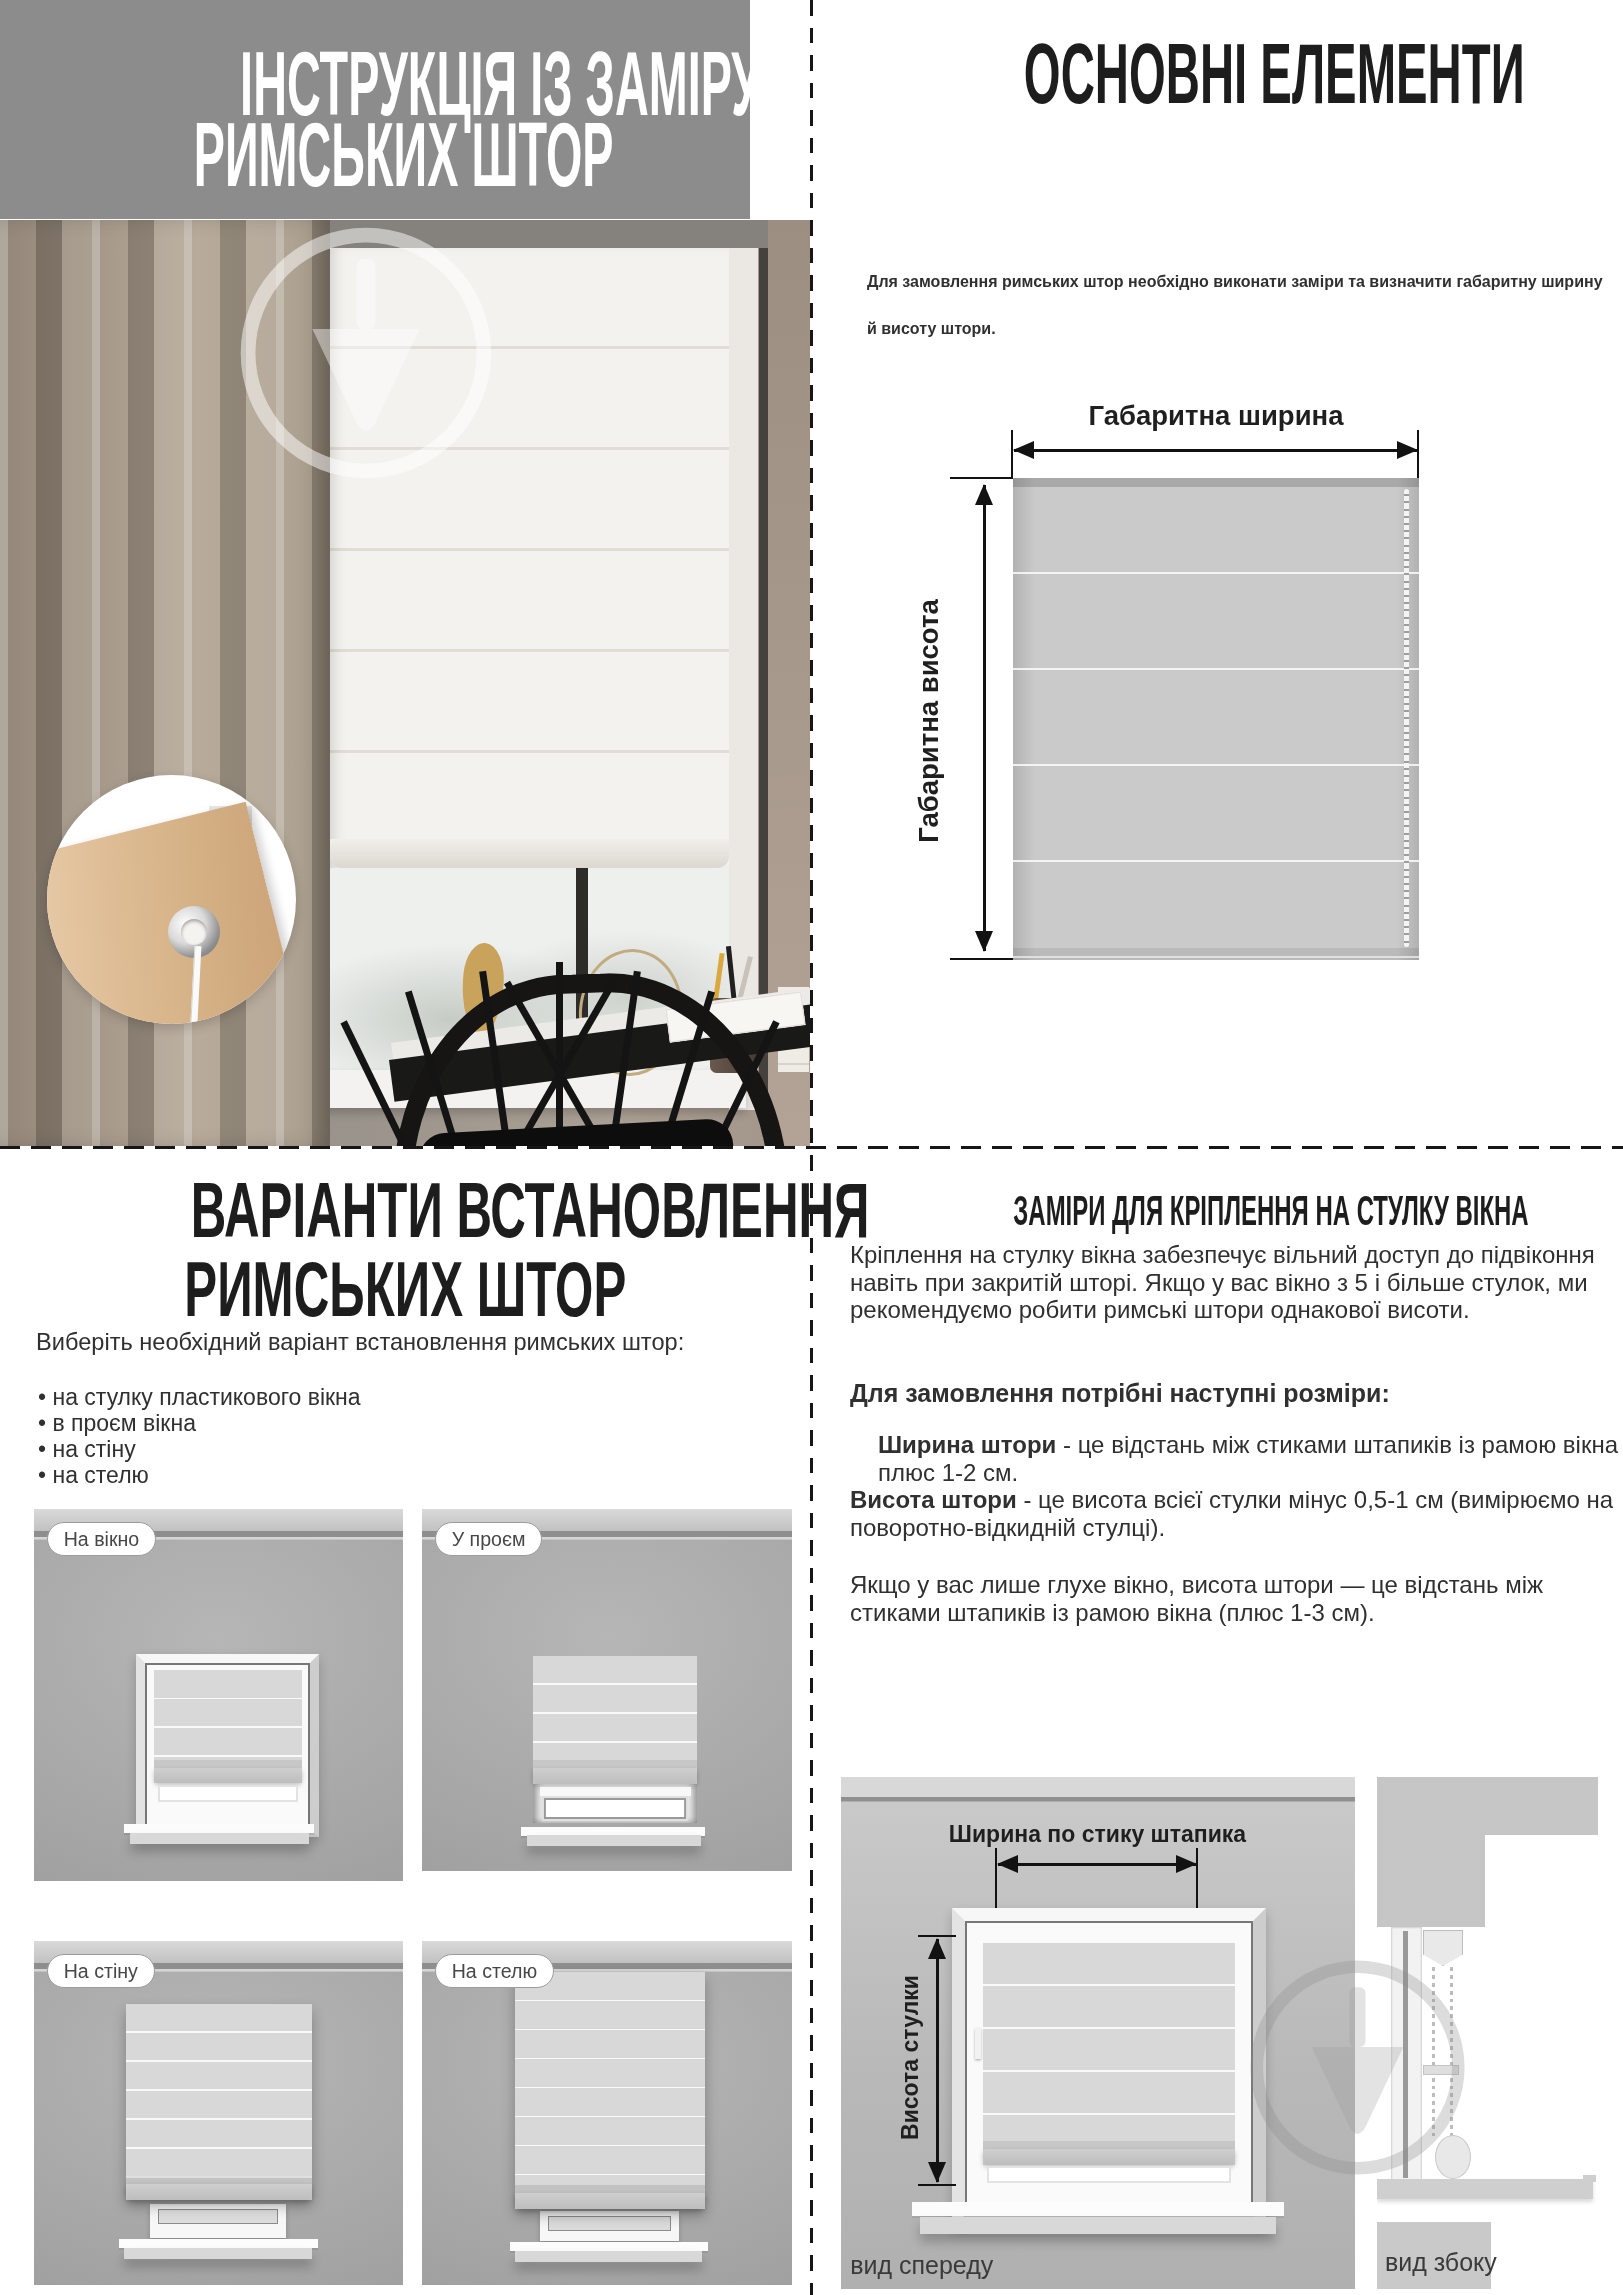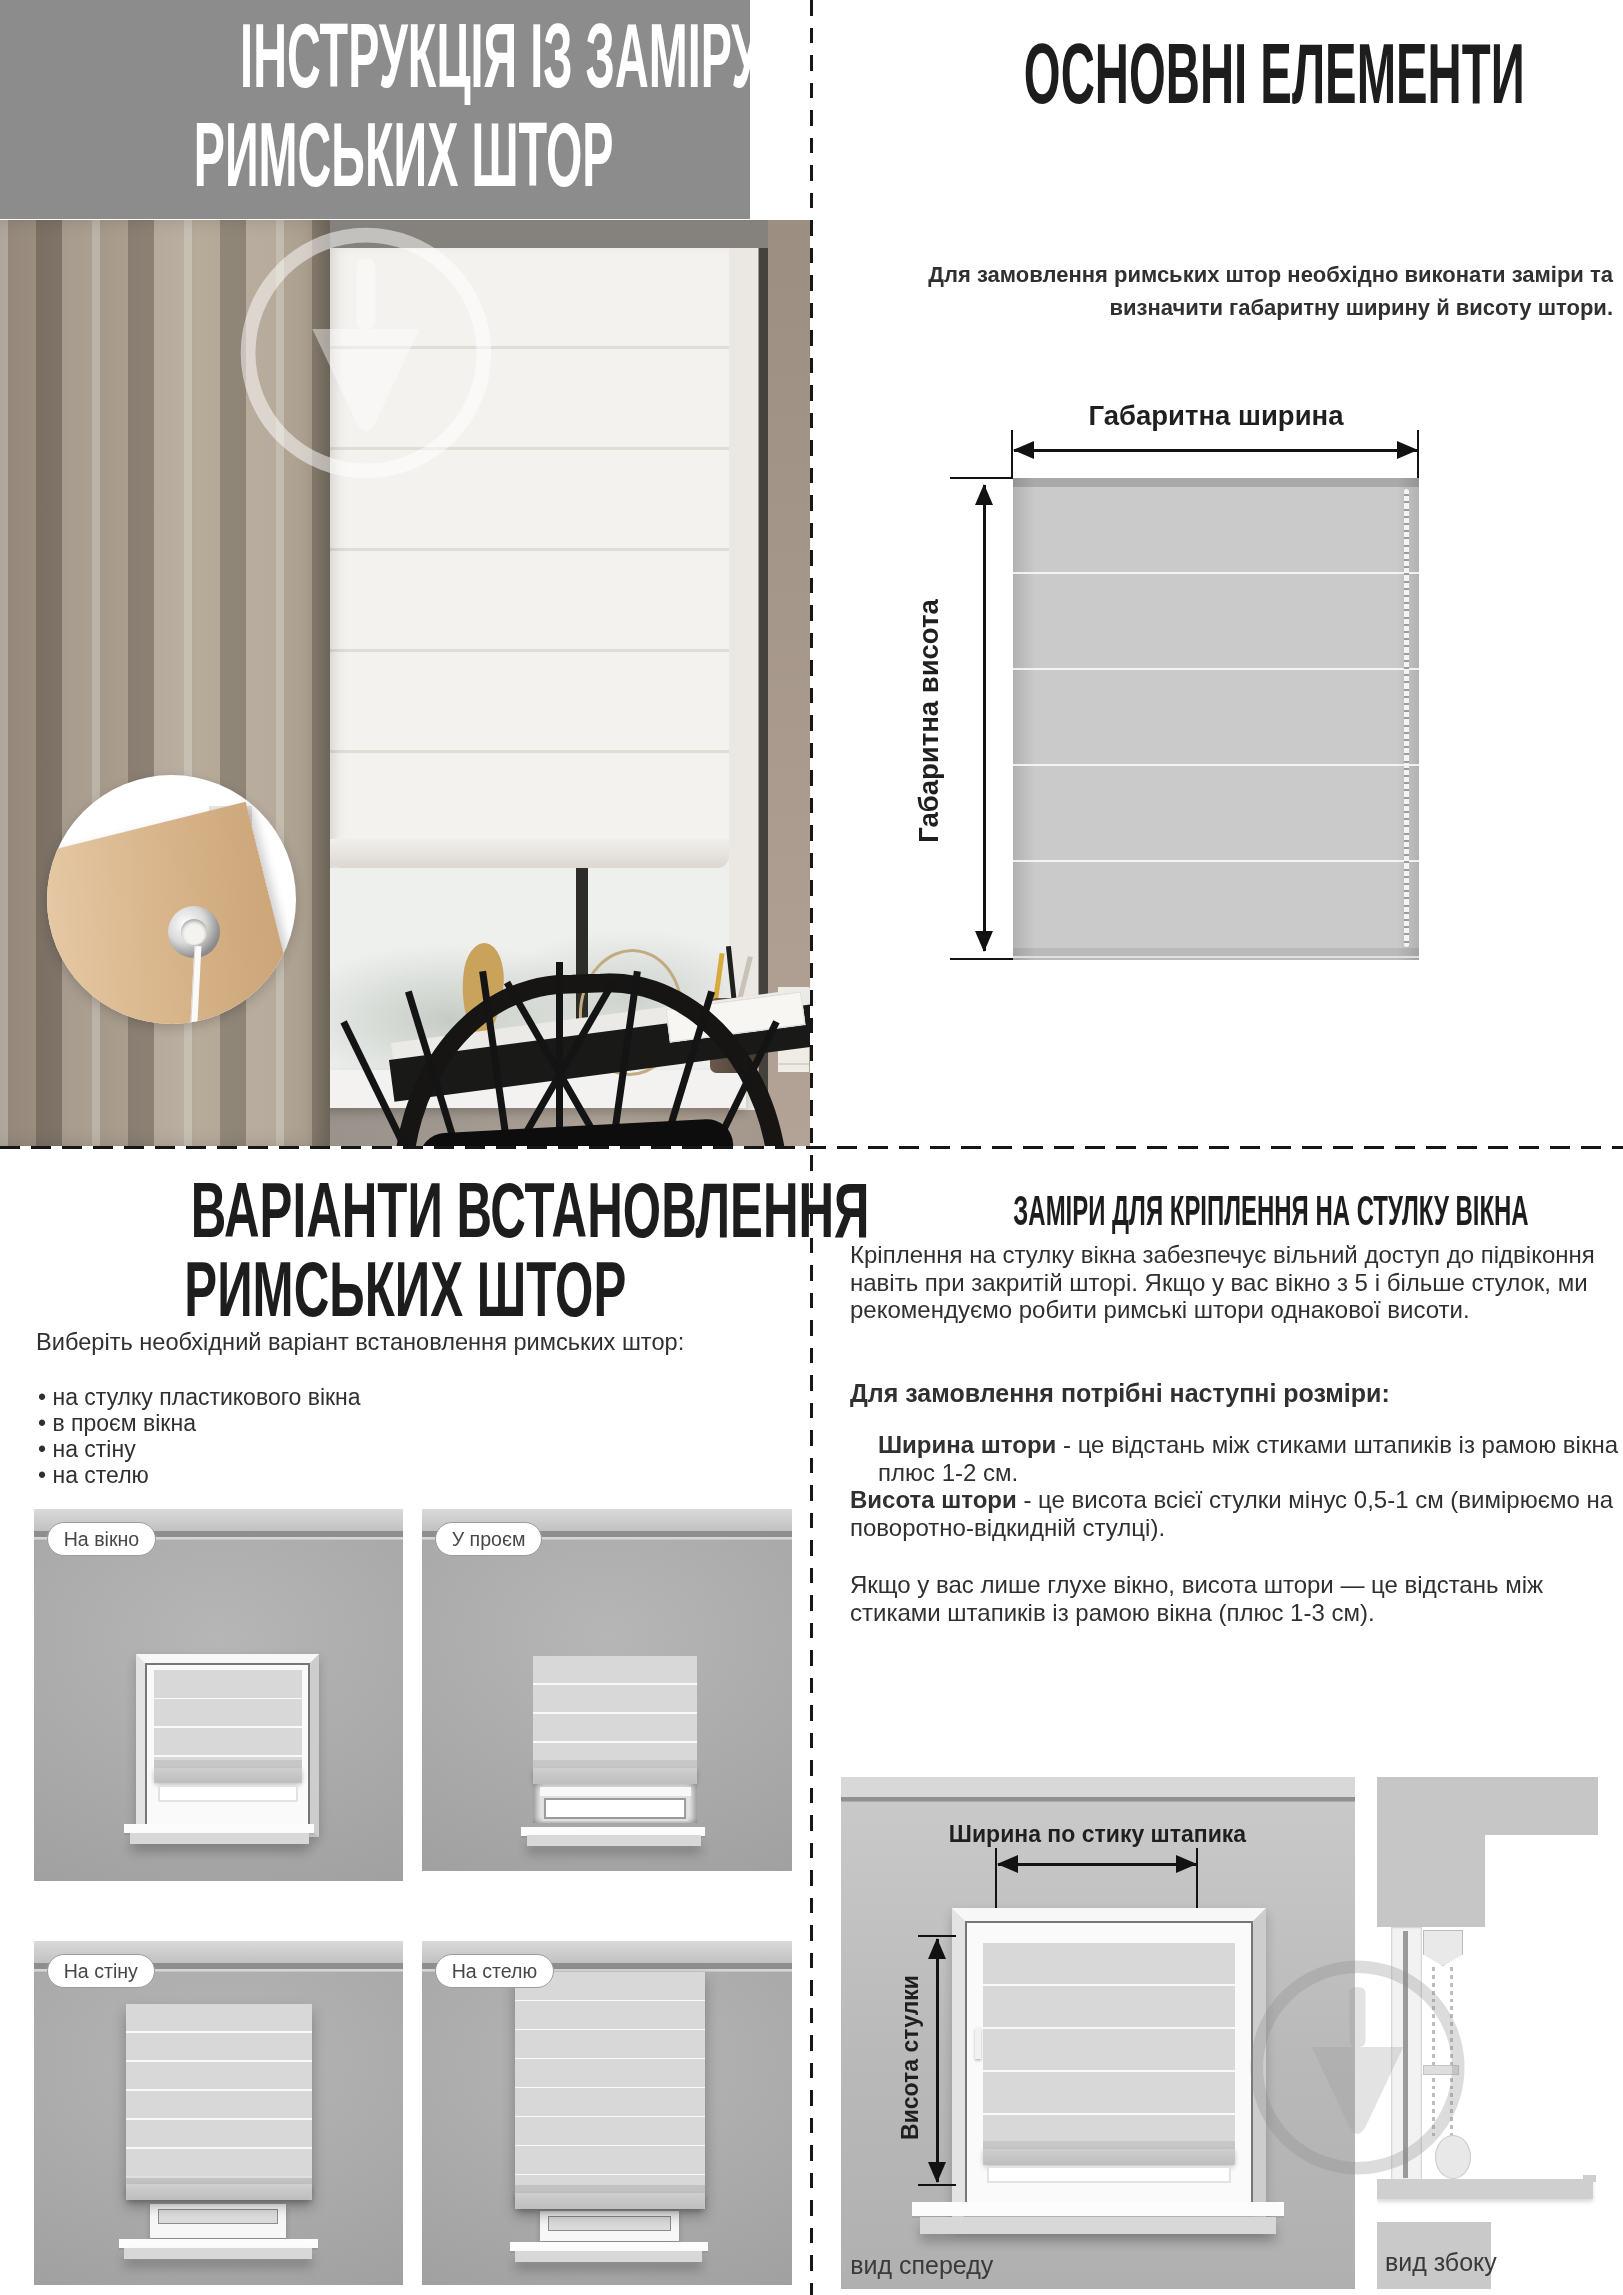--- a/index.html
+++ b/index.html
@@ -105,21 +105,21 @@
 </style>
 </head>
 <body>
 
 <div class="page">
 
   <div class="divider-v"></div>
   <div class="divider-h"></div>
 
   <div class="gray-box">
-    <div class="hline" style="left:0;top:10px;width:750px;"><span class="cond cond-xl">ІНСТРУКЦІЯ ІЗ ЗАМІРУ</span></div>
+    <div class="hline" style="left:0;top:38px;width:750px;"><span class="cond cond-xl">ІНСТРУКЦІЯ ІЗ ЗАМІРУ</span></div>
     <div class="hline" style="left:0;top:109px;width:750px;"><span class="cond cond-xl">РИМСЬКИХ ШТОР</span></div>
   </div>
 
   <div class="photo">
     <div style="position:absolute;left:0;top:0;width:810px;height:27.5px;background:#85827d;"></div>
     <div class="pblind" style="left:330px;top:27.5px;width:399px;height:620px;"></div>
     <div style="position:absolute;left:330px;top:648px;width:399px;height:216px;background:#eef0ee;
          background-image:radial-gradient(60% 50% at 30% 70%, #c6ccc5 0%, rgba(198,204,197,0) 70%),radial-gradient(50% 45% at 75% 60%, #cdd2cc 0%, rgba(205,210,204,0) 70%);"></div>
     <div style="position:absolute;left:576px;top:648px;width:11.8px;height:216px;background:#2e2c29;"></div>
     <div style="position:absolute;left:729px;top:27.5px;width:29px;height:862px;background:#ebe8e4;"></div>
@@ -166,21 +166,21 @@
 
     <svg class="wm" style="left:232px;top:-1.3px;width:268px;height:268px;" viewBox="0 0 200 200">
       <circle cx="100" cy="100" r="88" fill="none" stroke="#ffffff" stroke-width="11" opacity="0.5"></circle>
       <rect x="93" y="30" width="14" height="52" rx="5" fill="#ffffff" opacity="0.42"></rect>
       <path d="M60,82 L140,82 L107,152 Q100,164 93,152 Z" fill="#ffffff" opacity="0.42"></path>
     </svg>
   </div>
 
   <div class="hline" style="left:819px;top:29px;width:797px;"><span class="cond cond-l">ОСНОВНІ ЕЛЕМЕНТИ</span></div>
 
-  <div class="body-text bold" style="left:867px;top:258px;width:746px;font-size:22px;line-height:33px;text-align:right;">Для замовлення римських штор необхідно виконати заміри та визначити габаритну ширину й висоту штори.</div>
+  <div class="body-text bold" style="left:867px;top:258px;width:746px;font-size:16px;line-height:47px;">Для замовлення римських штор необхідно виконати заміри та визначити габаритну ширину й висоту штори.</div>
 
   <div class="dim-label" style="left:1013px;top:400px;width:406px;">Габаритна ширина</div>
   <div class="arr-h" style="left:1014px;top:449px;width:403px;"></div>
   <div class="tick-v" style="left:1011px;top:430px;height:48px;"></div>
   <div class="tick-v" style="left:1417px;top:430px;height:48px;"></div>
 
   <div class="blind-big" style="left:1013px;top:478px;width:406px;height:482px;"></div>
   <div class="chain" style="left:1404px;top:489px;height:458px;"></div>
 
   <div class="tick-h" style="left:950px;top:477px;width:63px;"></div>

